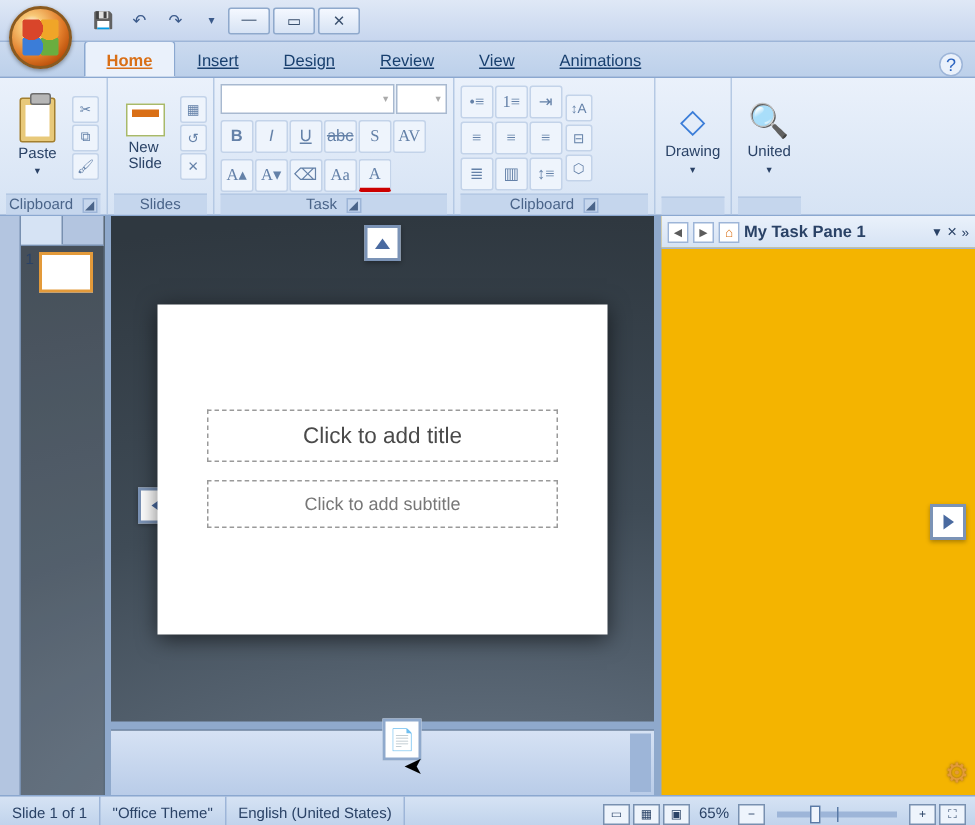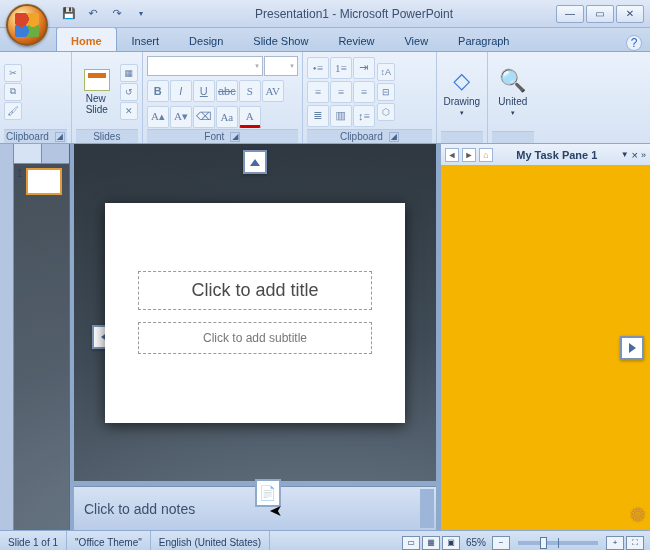--- a/index.html
+++ b/index.html
@@ -16,21 +16,21 @@
  radial-gradient(circle at 25% 75%, #3b7dd8 30%, transparent 31%),
  radial-gradient(circle at 75% 75%, #6aae3f 30%, transparent 31%); }
 .qat-spacer { width: 50px; }
 .qat-btn { width: 22px; height: 22px; display:flex; align-items:center; justify-content:center; border: 1px solid transparent; border-radius:2px; font-size:11px; color:#3b5a8a; }
 .title-text { flex: 1; text-align: center; font-size: 12px; color: #3a506e; }
 .win-controls { display: flex; gap: 2px; padding-right: 6px; }
 .win-btn { width: 28px; height: 18px; background: linear-gradient(#f4f8ff,#d7e3f4); border: 1px solid #8fa9cc; border-radius: 2px; display:flex; align-items:center; justify-content:center; font-size:10px; color:#3a506e; }
 
 
 .tabs { height: 24px; background: linear-gradient(#cbdaef, #bcd0ea); display: flex; align-items: flex-end; padding-left: 56px; border-bottom: 1px solid #8ba8d0; }
-.tab { padding: 7px 14px 4px; font-size: 11px; color: #183f6e; cursor: default; border: 1px solid transparent; border-bottom: none; }
+.tab { padding: 7px 14px 4px; font-size: 11px; color: #183f6e; cursor: default; border: 1px solid transparent; border-bottom: none; text-decoration: underline; }
 .tab.active { background: #eaf1fb; border-color: #8ba8d0; border-radius: 3px 3px 0 0; color: #d96f16; font-weight: bold; }
 .help-icon { margin-left: auto; margin-right: 8px; color: #2a63c0; font-size: 12px; padding: 3px 4px; border:1px solid #9db5d8; border-radius:50%; background:#eaf1fb; width:16px; height:16px; display:flex; align-items:center; justify-content:center; }
 
 
 .ribbon { height: 92px; background: linear-gradient(#eaf1fb, #d6e3f4); display: flex; border-bottom: 1px solid #8ba8d0; }
 .group { border-right: 1px solid #b5c9e4; display: flex; flex-direction: column; padding: 2px 4px 0; }
 .group-body { flex: 1; display: flex; align-items: center; gap: 2px; }
 .group-label { font-size: 10px; text-align: right; color: #4a6489; background: #c5d6ed; padding: 1px 2px; border-top: 1px solid #b5c9e4; display:flex; justify-content:center; align-items:center; gap:6px; }
 .dlaunch { font-size: 8px; color:#4a6489; border:1px solid #9db5d8; width:10px; height:10px; display:inline-flex; align-items:center; justify-content:center; }
 .big-btn { display: flex; flex-direction: column; align-items: center; justify-content: center; width: 42px; height: 68px; border: 1px solid transparent; border-radius: 3px; font-size: 10px; color: #2a4266; gap:2px; padding: 2px; }
@@ -56,21 +56,21 @@
 .thumb-pane { width: 56px; padding:4px 3px; display:flex; flex-direction:column; gap:4px; }
 .thumb-row { display:flex; gap:3px; align-items:flex-start; }
 .thumb-num { font-size:10px; color:#2a4266; }
 .thumb { width:36px; height:27px; background:#fff; border:2px solid #e39a3a; }
 .splitter-v { width:4px; background:#8fa9cc; cursor:col-resize; }
 
 .slide-area { flex:1; display:flex; flex-direction:column; position:relative; overflow:hidden; }
 .slide-canvas-wrap { flex:1; display:flex; align-items:center; justify-content:center; position:relative; }
 .slide-canvas { width: 300px; height: 220px; background:#fff; box-shadow: 0 3px 14px rgba(0,0,0,.6); display:flex; flex-direction:column; align-items:center; justify-content:center; gap:12px; padding:20px; }
 .placeholder { width:90%; border:1.5px dashed #9a9a9a; text-align:center; padding:8px 4px; color:#4a4a4a; }
-.ph-title { font-size:18px; }
+.ph-title { font-size:15px; }
 .ph-sub { font-size:12px; color:#777; }
 
 .dock-marker { position:absolute; background:#fff; border:2px solid #7b93b6; width:24px; height:24px; display:flex; align-items:center; justify-content:center; box-shadow:0 1px 3px rgba(0,0,0,.3); }
 .dock-marker .tri { width:0; height:0; }
 .dm-top { top: 6px; left: 50%; transform:translateX(-50%); }
 .dm-top .tri { border-left:5px solid transparent; border-right:5px solid transparent; border-bottom:7px solid #4a6aa0; }
 .dm-left { top: 50%; left: 18px; transform:translateY(-50%); }
 .dm-left .tri { border-top:5px solid transparent; border-bottom:5px solid transparent; border-right:7px solid #4a6aa0; }
 .dm-right { top: 50%; right: 6px; transform:translateY(-50%); }
 .dm-right .tri { border-top:5px solid transparent; border-bottom:5px solid transparent; border-left:7px solid #4a6aa0; }
@@ -78,21 +78,21 @@
 .notes-split { height:5px; background:#8fa9cc; cursor:row-resize; }
 .notes-pane { height:44px; background:linear-gradient(#d6e2f4,#b9cce8); display:flex; align-items:center; padding:0 10px; font-size:14px; color:#3a506e; position:relative; border-top:1px solid #7890b0; }
 .drag-ghost { position:absolute; top:-8px; left:50%; background:#fff; border:2px solid #8fa9cc; width:26px; height:28px; display:flex; align-items:center; justify-content:center; font-size:14px; }
 .cursor-arrow { position:absolute; top:14px; left: calc(50% + 14px); font-size:16px; color:#000; pointer-events:none; transform: scaleX(-1); }
 
 
 .taskpane-wrap { width: 210px; display:flex; flex-direction:column; background:#f4b400; border-left:1px solid #8fa9cc; }
 .tp-header { height: 22px; background:linear-gradient(#eaf1fb,#d6e3f4); border-bottom:1px solid #9db5d8; display:flex; align-items:center; gap:3px; padding:0 4px; font-size:11px; color:#2a4266; }
 .tp-nav { width:14px; height:14px; display:flex; align-items:center; justify-content:center; border:1px solid #9db5d8; font-size:9px; color:#5c5c5c; background:#fff; }
 .tp-home { color:#d96f16; }
-.tp-title { font-weight:bold; flex:1;text-align:center; }
+.tp-title { font-weight:bold; flex:1; }
 .tp-body { flex:1; position:relative; }
 .gear-ico { position:absolute; bottom:4px; right:4px; font-size:18px; color:#e39a3a; text-shadow:0 0 2px #8a5a20; }
 
 
 .statusbar { height:24px; background:linear-gradient(#d6e3f4,#bcd0ea); border-top:1px solid #8ba8d0; display:flex; align-items:center; font-size:10px; color:#2a4266; }
 .sb-seg { padding:0 8px; border-right:1px solid #9db5d8; height:100%; display:flex; align-items:center; }
 .sb-right { margin-left:auto; display:flex; align-items:center; gap:2px; padding:0 6px; }
 .view-btn { width:18px; height:14px; border:1px solid #7890b0; background:#eef4fc; display:flex; align-items:center; justify-content:center; font-size:8px; }
 .zoom-track { width:80px; height:4px; background:#9db5d8; position:relative; margin:0 6px; }
 .zoom-thumb { position:absolute; top:-4px; left:22px; width:7px; height:12px; background:#eef4fc; border:1px solid #5a7aa6; }
@@ -105,42 +105,45 @@
   <div class="office-button">
       <div class="office-logo"></div>
     </div>
   <div class="qat">
     <div class="qat-spacer"></div>
     <div class="qat-btn">💾</div>
     <div class="qat-btn">↶</div>
     <div class="qat-btn">↷</div>
     <div class="qat-btn" style="font-size:8px">▾</div>
   </div>
-  <div class="title-text">Presentation1 - Microsoft PowerPoint</div>
   <div class="win-controls">
     <div class="win-btn">―</div>
     <div class="win-btn">▭</div>
     <div class="win-btn">✕</div>
   </div>
 </div>
 
 <div class="tabs">
   <div class="tab active">Home</div>
   <div class="tab">Insert</div>
   <div class="tab">Design</div>
-  <div class="tab">Slide Show</div>
   <div class="tab">Review</div>
   <div class="tab">View</div>
-  <div class="tab">Paragraph</div>
+  <div class="tab">Animations</div>
   <div class="help-icon">?</div>
 </div>
 
 <div class="ribbon">
   <div class="group">
     <div class="group-body">
+      <div class="big-btn">
+        <div class="clipboard-ico"></div>
+        <span>Paste</span>
+        <span style="font-size:7px">▾</span>
+      </div>
       <div class="side-col">
         <div class="sm-btn">✂</div>
         <div class="sm-btn">⧉</div>
         <div class="sm-btn">🖌</div>
       </div>
     </div>
     <div class="group-label">
         <span>Clipboard</span>
         <span class="dlaunch">◢</span>
       </div>
@@ -194,21 +197,21 @@
       </div>
       <div class="row-btns" style="margin-top:2px">
         <div class="sm-btn">A▴</div>
         <div class="sm-btn">A▾</div>
         <div class="sm-btn">⌫</div>
         <div class="sm-btn">Aa</div>
         <div class="sm-btn" style="border-bottom:3px solid #c00">A</div>
       </div>
     </div>
     <div class="group-label">
-        <span>Font</span>
+        <span>Task</span>
         <span class="dlaunch">◢</span>
       </div>
   </div>
 
   <div class="group" style="width:134px">
     <div class="group-body para-grid">
       <div class="para-col">
         <div class="row-btns">
             <div class="sm-btn">•≡</div>
             <div class="sm-btn">1≡</div>
@@ -284,21 +287,20 @@
         <div class="tri"></div>
       </div>
     <div class="slide-canvas-wrap">
       <div class="slide-canvas">
         <div class="placeholder ph-title">Click to add title</div>
         <div class="placeholder ph-sub">Click to add subtitle</div>
       </div>
     </div>
     <div class="notes-split"></div>
     <div class="notes-pane">
-      <span>Click to add notes</span>
       <div class="drag-ghost">📄</div>
       <div class="cursor-arrow">➤</div>
       <div style="position:absolute; right:2px; top:2px; bottom:2px; width:14px; background:#9db5d8"></div>
     </div>
   </div>
 
   <div class="splitter-v"></div>
   <div class="taskpane-wrap">
     <div class="tp-header">
       <div class="tp-nav">◄</div>

